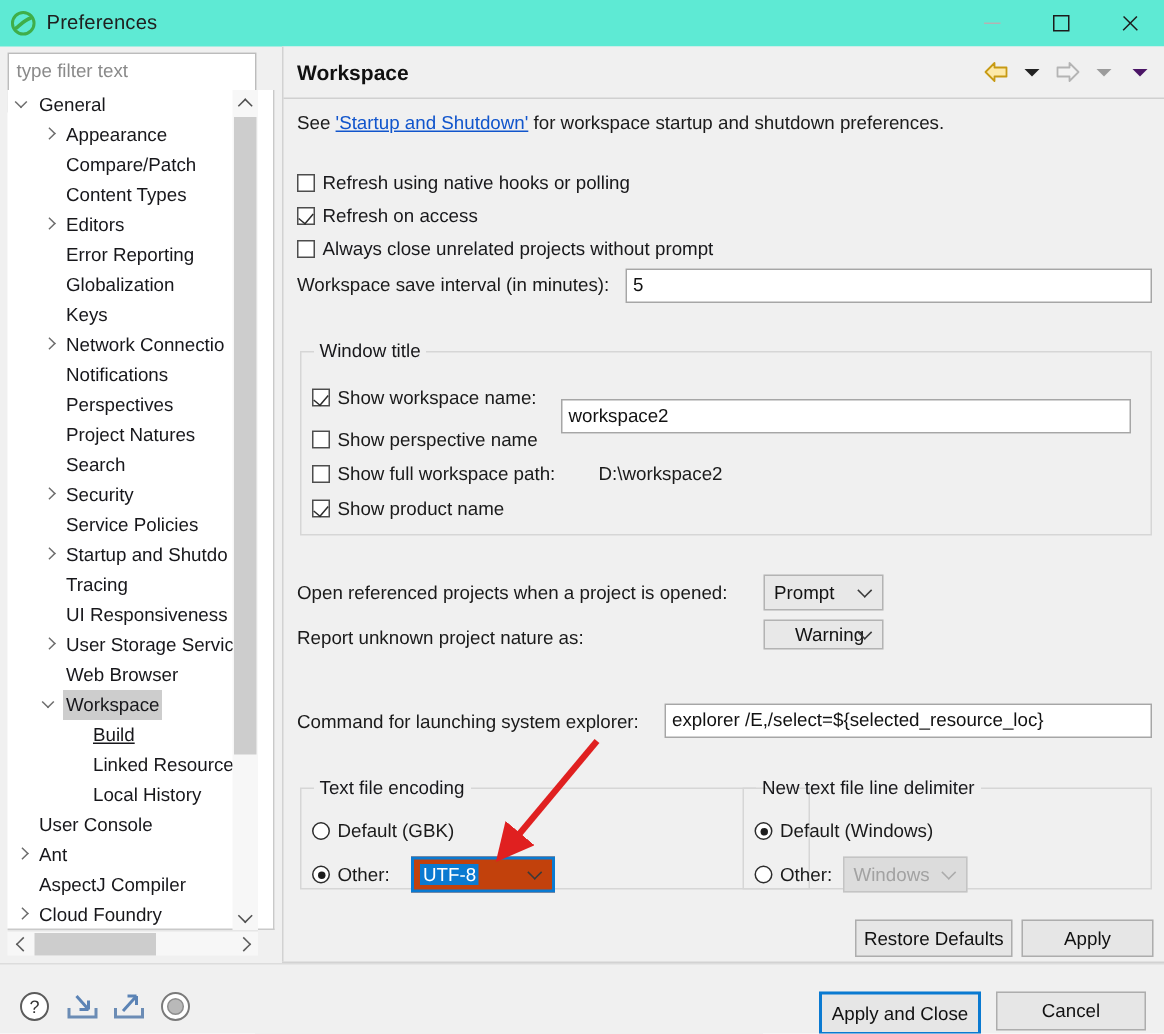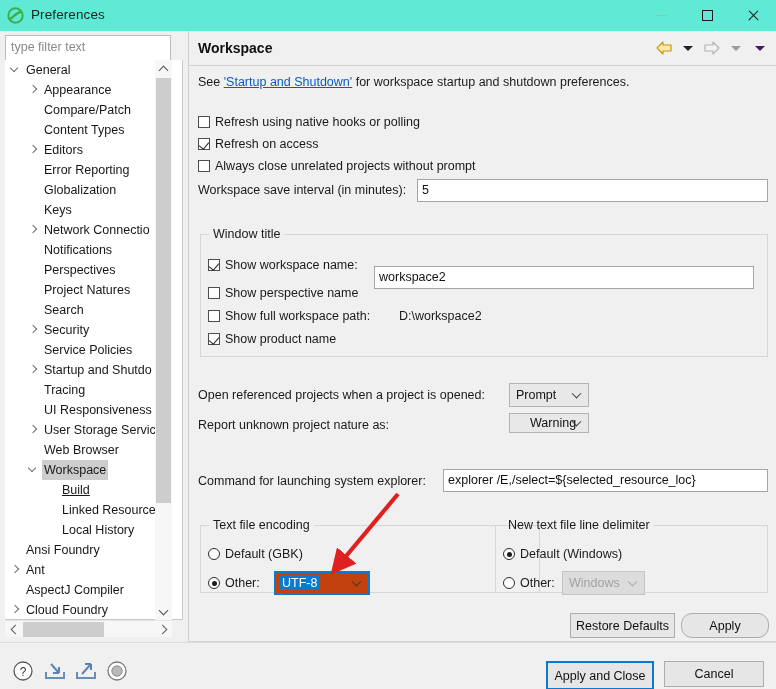--- a/index.html
+++ b/index.html
@@ -239,21 +239,21 @@
         <div class="titem"><span class="lbl" style="margin-left: 37px;">Service Policies</span></div>
         <div class="titem"><span class="arrow" style="left: 23px;"></span><span class="lbl" style="margin-left: 37px;">Startup and Shutdo</span></div>
         <div class="titem"><span class="lbl" style="margin-left: 37px;">Tracing</span></div>
         <div class="titem"><span class="lbl" style="margin-left: 37px;">UI Responsiveness</span></div>
         <div class="titem"><span class="arrow" style="left: 23px;"></span><span class="lbl" style="margin-left: 37px;">User Storage Servic</span></div>
         <div class="titem"><span class="lbl" style="margin-left: 37px;">Web Browser</span></div>
         <div class="titem sel"><span class="arrow open" style="left: 23px;"></span><span class="lbl" style="margin-left: 37px;">Workspace</span></div>
         <div class="titem"><span class="lbl" style="margin-left: 55px; text-decoration: underline;">Build</span></div>
         <div class="titem"><span class="lbl" style="margin-left: 55px;">Linked Resource</span></div>
         <div class="titem"><span class="lbl" style="margin-left: 55px;">Local History</span></div>
-        <div class="titem"><span class="lbl" style="margin-left: 19px;">Ansi Foundry</span></div>
+        <div class="titem"><span class="lbl" style="margin-left: 19px;">User Console</span></div>
         <div class="titem"><span class="arrow" style="left: 5px;"></span><span class="lbl" style="margin-left: 19px;">Ant</span></div>
         <div class="titem"><span class="lbl" style="margin-left: 19px;">AspectJ Compiler</span></div>
         <div class="titem"><span class="arrow" style="left: 5px;"></span><span class="lbl" style="margin-left: 19px;">Cloud Foundry</span></div>
       </div>
   </div>
 
   <div class="vscroll">
     <div class="vs-up">
         <i class="chev up"></i>
       </div>
@@ -376,21 +376,21 @@
       <label style="position:absolute;left:7px;top:44px;font-size:12.5px;white-space:nowrap;">
         <i class="rd"></i><span>Other:</span>
       </label>
       <div class="combo disabled" style="left:66px;top:39px;width:83px;height:24px;">
         <span class="sel-text">Windows</span>
         <i class="carr"></i>
       </div>
     </fieldset>
 
     <div class="btn" style="left:381px;top:582px;width:105px;height:25px;">Restore Defaults</div>
-    <div class="btn" style="left:492px;top:582px;width:88px;height:25px;border-radius:11px;">Apply</div>
+    <div class="btn" style="left:492px;top:582px;width:88px;height:25px;">Apply</div>
   </div>
 
   <svg class="redarrow" viewBox="0 0 130 110">
     <defs>
       <marker id="rh" markerWidth="6" markerHeight="6" refX="3.6" refY="3" orient="auto">
         <path d="M0,0 L6,3 L0,6 z" fill="#e02020"></path>
       </marker>
     </defs>
     <line x1="118" y1="6" x2="57" y2="79" stroke="#e02020" stroke-width="4.2" marker-end="url(#rh)"></line>
   </svg>

